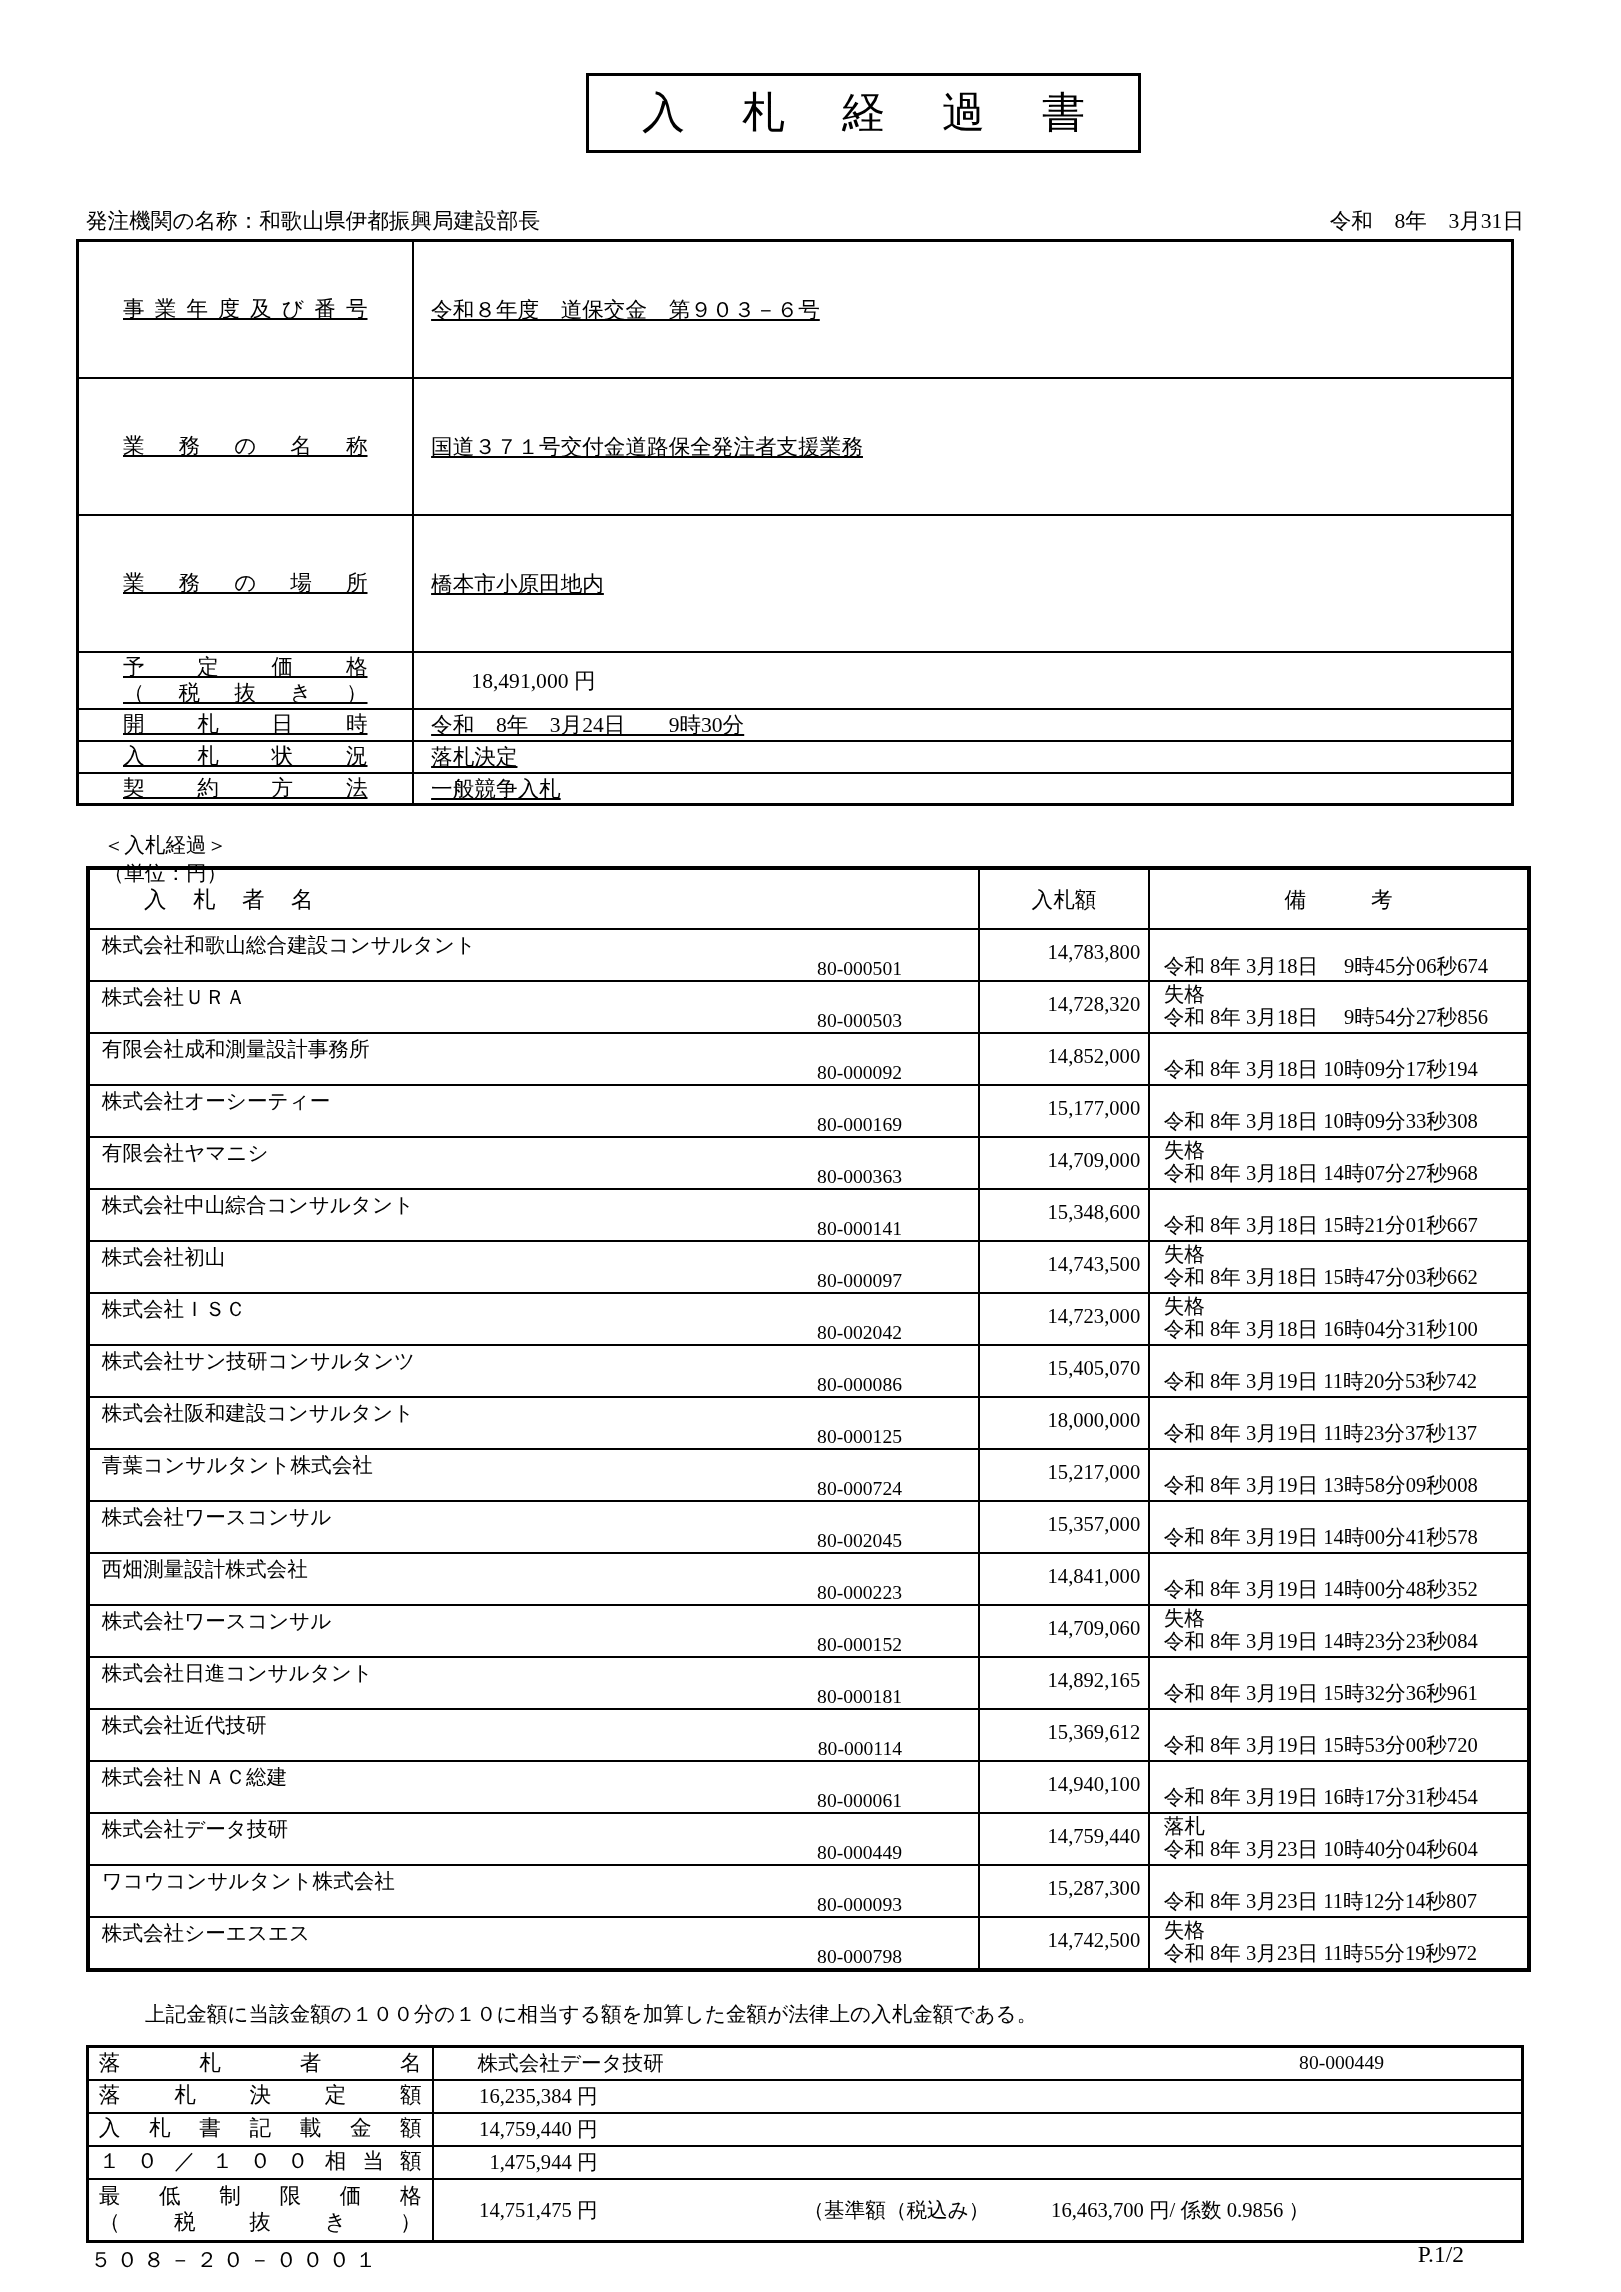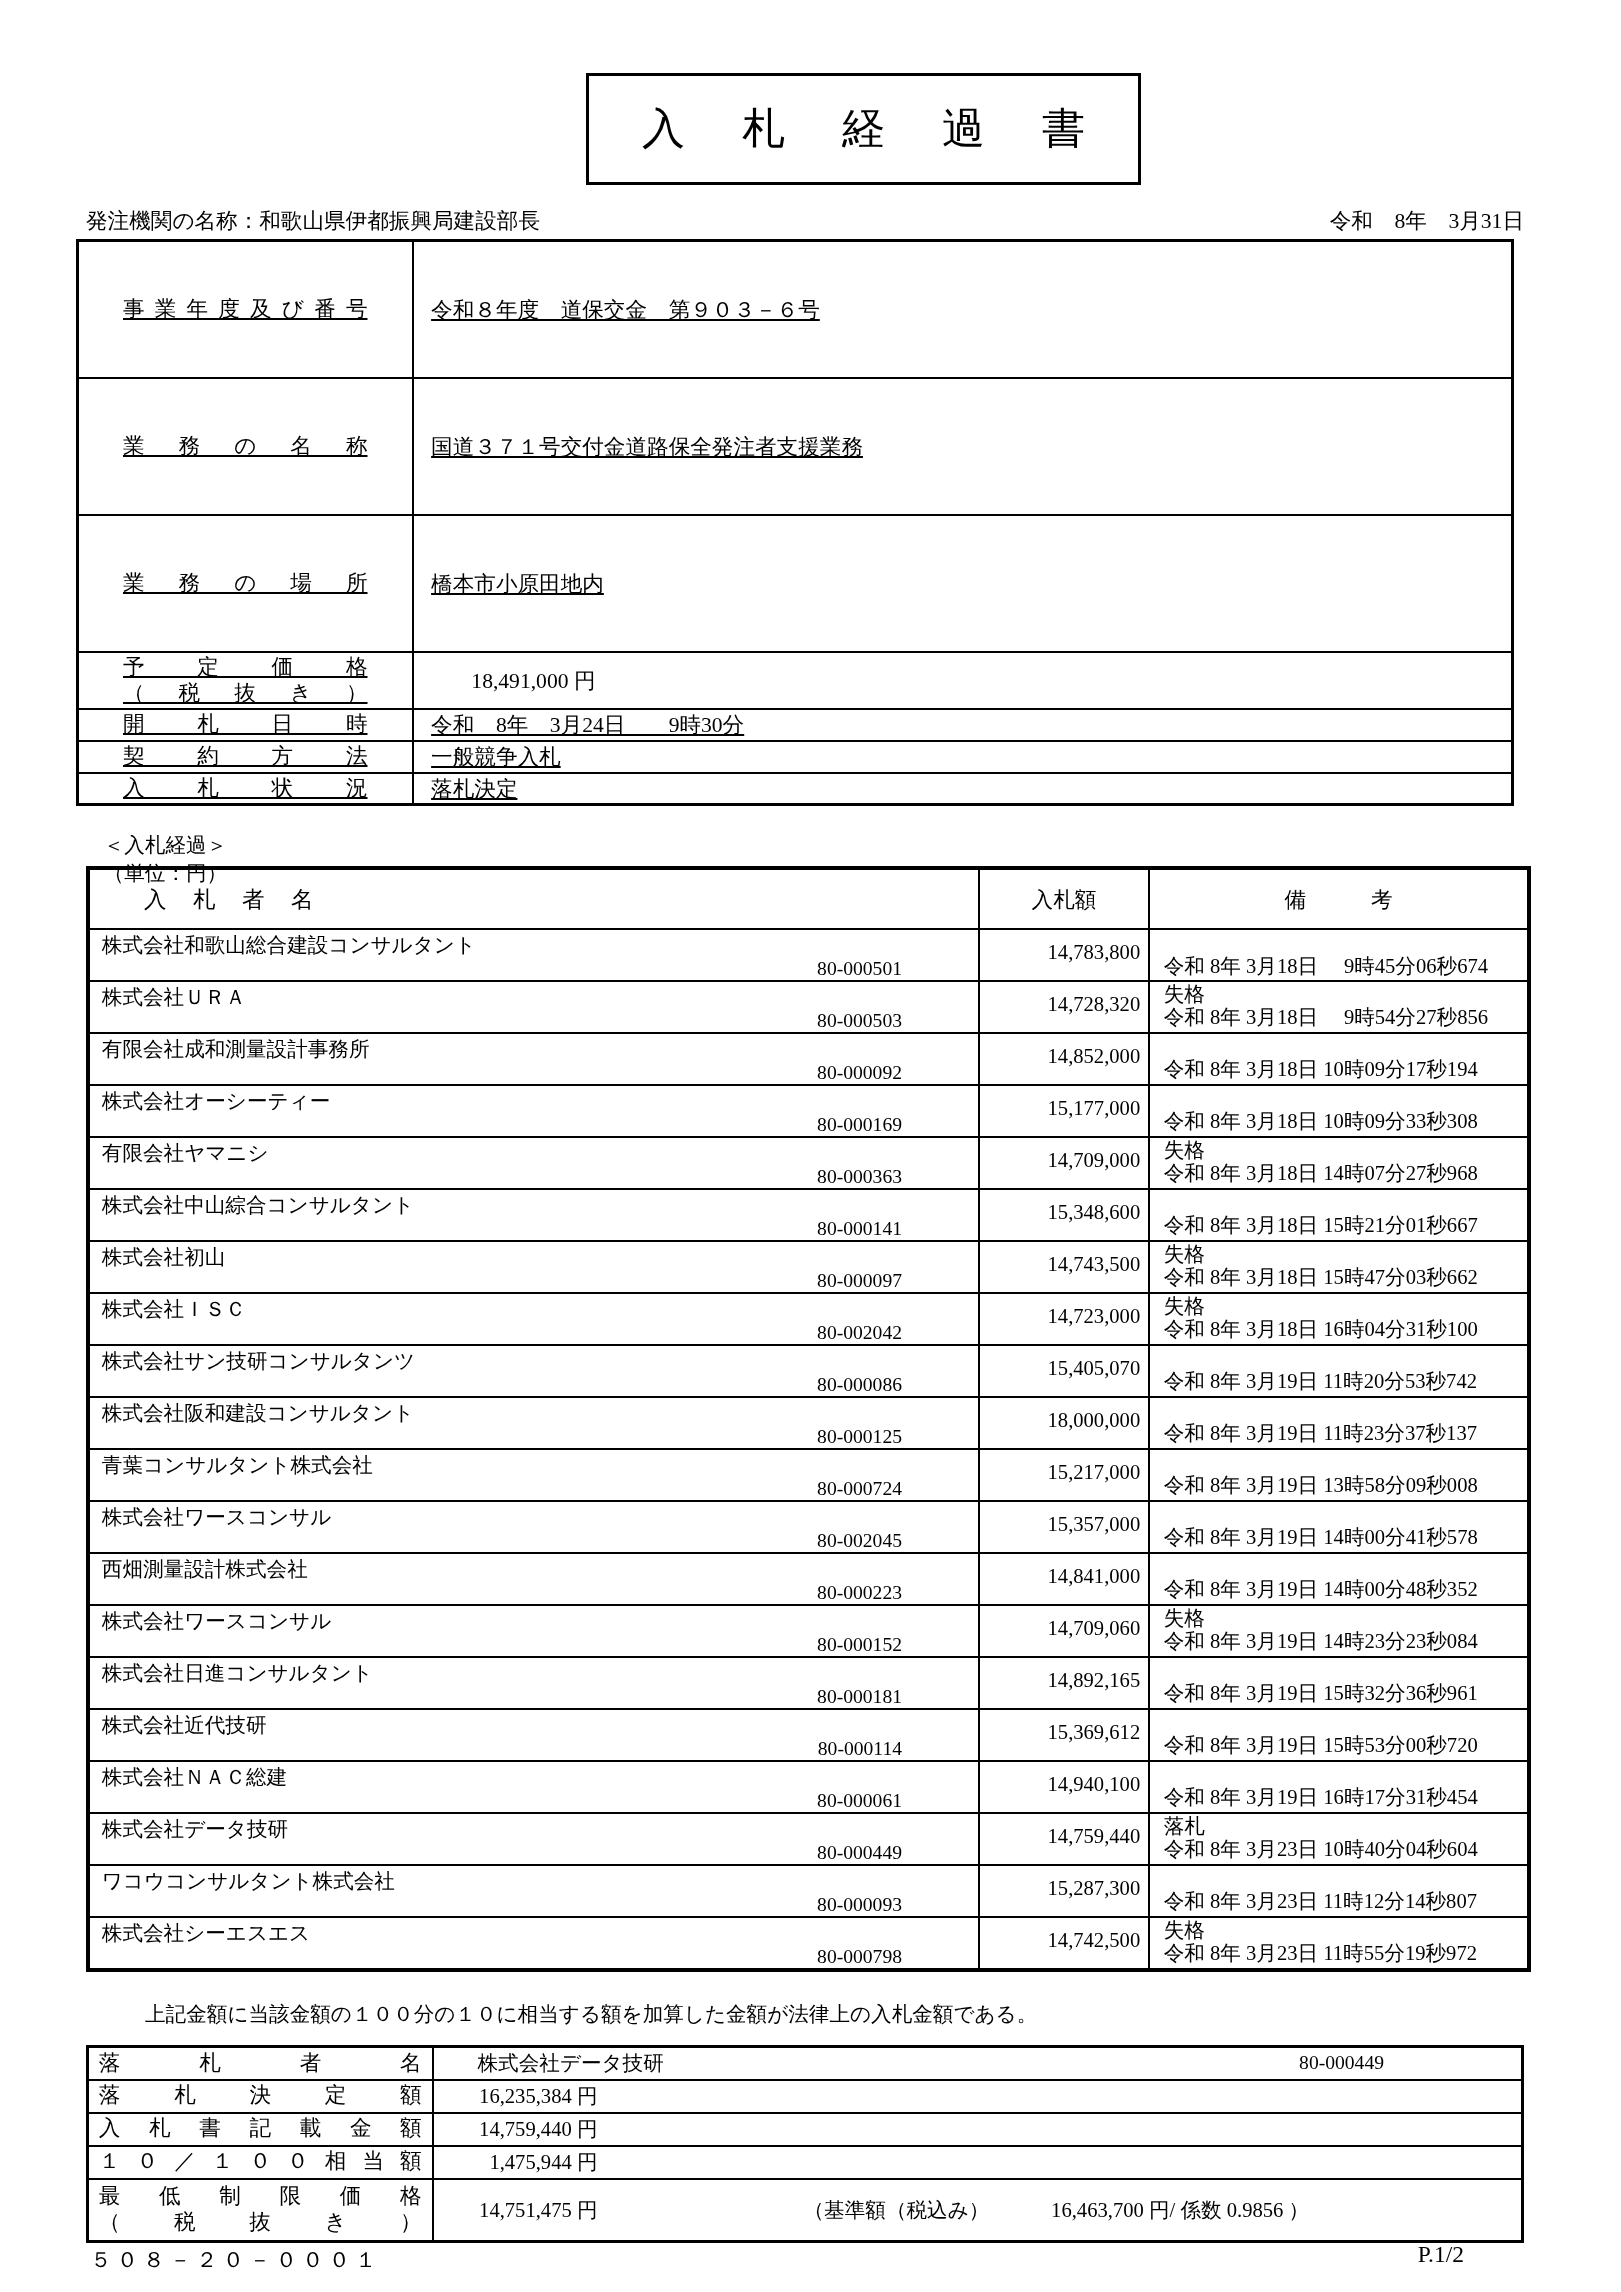--- a/index.html
+++ b/index.html
@@ -1,20 +1,20 @@
 <!DOCTYPE html>
 <html><head>
 <meta charset="utf-8">
 <style>
   * { margin:0; padding:0; box-sizing:border-box; }
   body { background:#fff; font-family:"Liberation Serif","DejaVu Serif",serif; color:#000; }
   .page { position:relative; width:1621px; height:2293px; background:#fff; overflow:hidden; }
 
   
-  .title-box { position:absolute; left:586px; top:73px; width:555px; height:112px;
+  .title-box { position:absolute; left:586px; top:73px; width:555px; height:80px;
                border:3.9px solid #000; display:flex; align-items:center; justify-content:center; }
   .title-text { font-size:43px; letter-spacing:57px; margin-right:-57px; white-space:nowrap; }
 
   
   .header-line { position:absolute; left:86px; top:206px; width:1438px;
                  display:flex; justify-content:space-between; font-size:21.6px; }
 
   
   table { border-collapse:collapse; }
   .info-table { position:absolute; left:76px; top:239px; width:1438px; table-layout:fixed;text-decoration:underline; }
@@ -113,29 +113,29 @@
       <td class="ivalue indent"><span class="money">18,491,000 円</span></td>
     </tr>
     <tr class="r-small">
       <td class="ilabel">
             <div class="jline">開札日時</div>
           </td>
       <td class="ivalue">令和　8年　3月24日　　9時30分</td>
     </tr>
     <tr class="r-small">
       <td class="ilabel">
+            <div class="jline">入札状況</div>
+          </td>
+      <td class="ivalue">落札決定</td>
+    </tr>
+    <tr class="r-small">
+      <td class="ilabel">
             <div class="jline">契約方法</div>
           </td>
       <td class="ivalue">一般競争入札</td>
-    </tr>
-    <tr class="r-small">
-      <td class="ilabel">
-            <div class="jline">入札状況</div>
-          </td>
-      <td class="ivalue">落札決定</td>
     </tr>
   </tbody>
     </table>
 
   <div class="bids-header-line">
     <span>＜入札経過＞</span>
     <span>（単位：円）</span>
   </div>
 
   <table class="bid-table">

